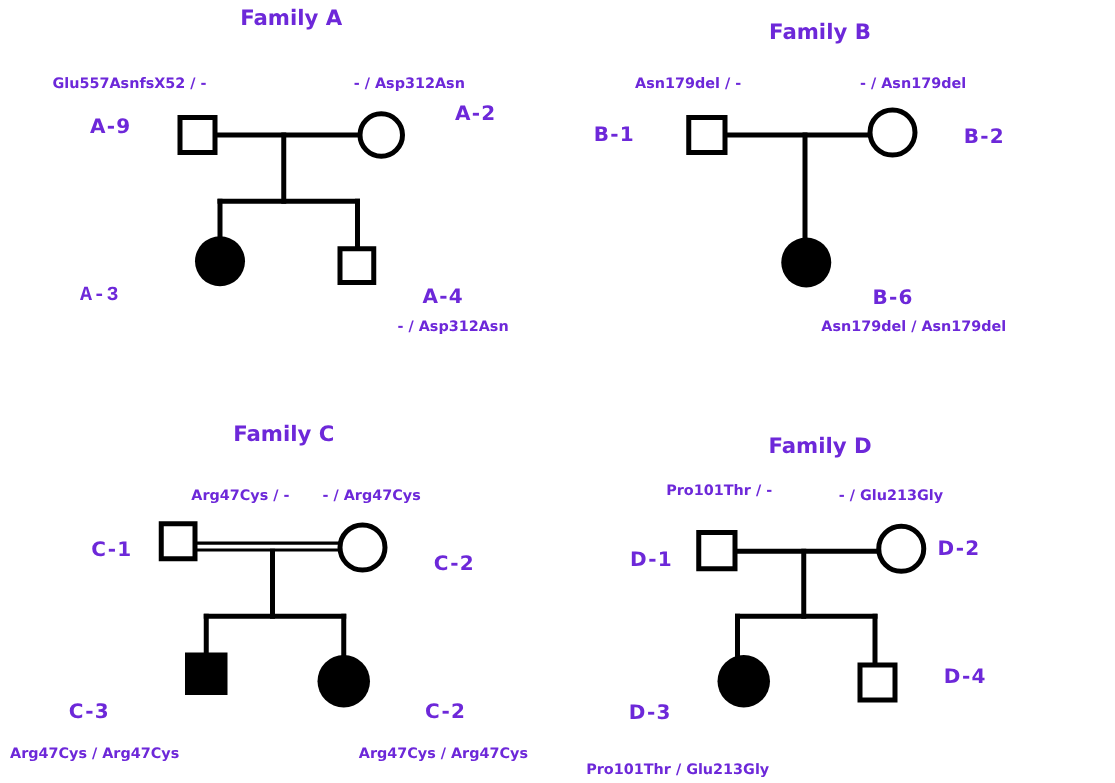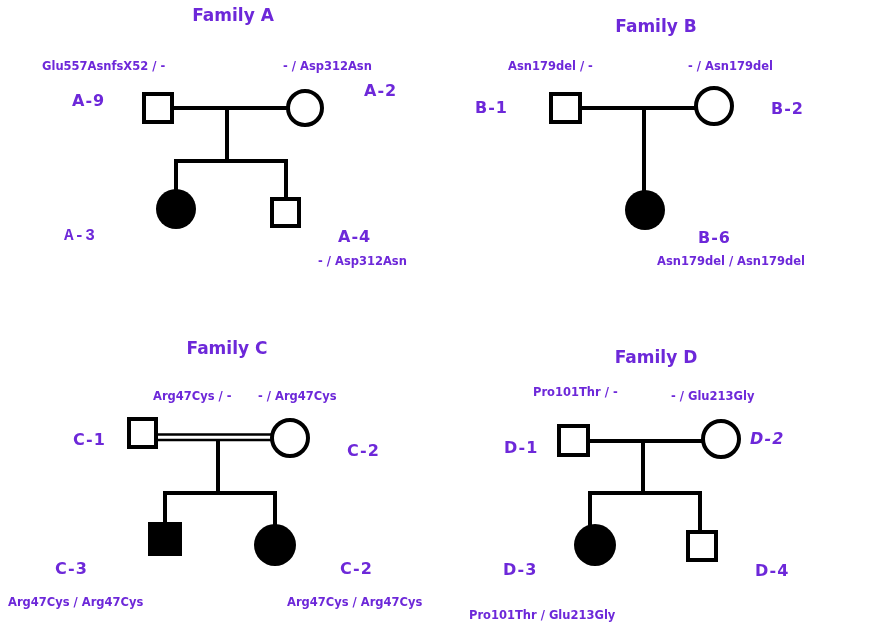--- a/index.html
+++ b/index.html
@@ -100,18 +100,18 @@
   <div class="txt plabel" style="left:347px; top:442px;">C-2</div>
   <div class="txt plabel" style="left:55px;  top:560px;">C-3</div>
   <div class="txt plabel" style="left:340px; top:560px;">C-2</div>
   <div class="txt geno" style="left:8px;   top:596px;">Arg47Cys / Arg47Cys</div>
   <div class="txt geno" style="left:287px; top:596px;">Arg47Cys / Arg47Cys</div>
 
   <div class="txt title" style="left:656px; top:348px;">Family D</div>
   <div class="txt geno" style="left:533px; top:386px;">Pro101Thr / -</div>
   <div class="txt geno" style="left:671px; top:390px;">- / Glu213Gly</div>
   <div class="txt plabel" style="left:504px; top:439px;">D-1</div>
-  <div class="txt plabel" style="left:750px; top:430px;font-style:italic;">D-2</div>
+  <div class="txt plabel" style="left:750px; top:430px;">D-2</div>
   <div class="txt plabel" style="left:503px; top:561px;">D-3</div>
-  <div class="txt plabel" style="left:755px; top:562px;">D-4</div>
+  <div class="txt plabel" style="left:755px; top:532px;">D-4</div>
   <div class="txt geno" style="left:469px; top:596px;margin-top:13px;">Pro101Thr / Glu213Gly</div>
 
 </div>
 
 </body></html>

